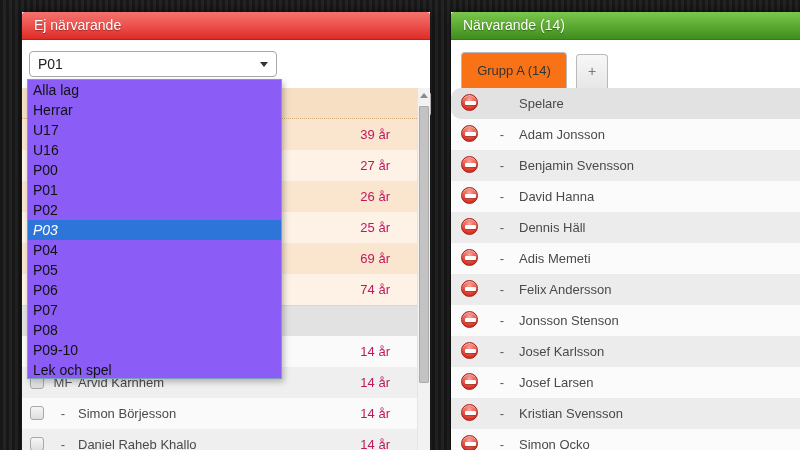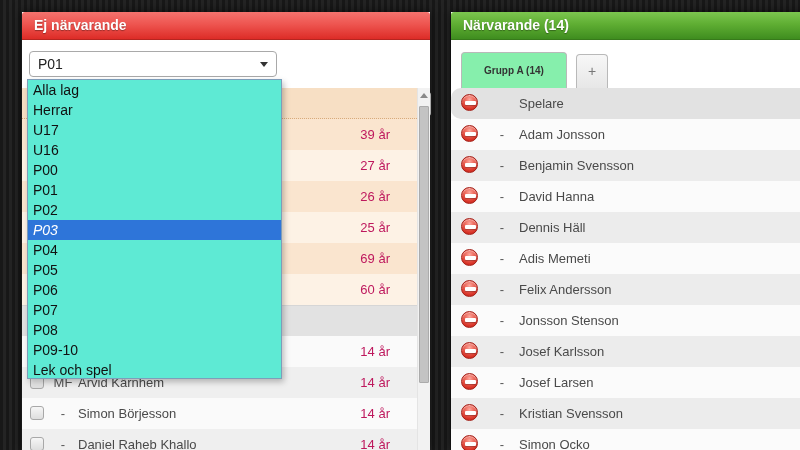--- a/index.html
+++ b/index.html
@@ -11,21 +11,21 @@
   }
   .panel {
     position:absolute; top:12px; height:438px; background:#fff;
     box-shadow:0 0 10px rgba(0,0,0,0.65);
   }
   .left-panel  { left:22px;  width:408px; }
   .right-panel { left:451px; width:392px; }
 
   .panel-header {
     position:absolute; top:0; left:0; right:0; height:28px;
-    color:#fff; font-weight:bold; font-size:14px; line-height:27px;
+    color:#fff; font-weight:normal; font-size:14px; line-height:27px;
     padding-left:12px; text-shadow:0 1px 1px rgba(0,0,0,0.35);
     border-radius:3px 3px 0 0;
   }
   .panel-header.red {
     background:linear-gradient(#f4736e 0%, #ee5550 45%, #dd2c27 100%);
     border-bottom:1px solid #b52520;
   }
   .panel-header.green {
     background:linear-gradient(#7cc64f 0%, #5fae33 45%, #3f8d1f 100%);
     border-bottom:1px solid #377a1b;
@@ -44,21 +44,21 @@
   }
   .select-arrow {
     position:absolute; right:8px; top:10px; width:0; height:0;
     border-left:4px solid transparent; border-right:4px solid transparent;
     border-top:5px solid #333;
   }
 
   
   .dropdown-list {
     position:absolute; left:5px; top:67px; width:255px; height:300px;
-    background:#5eead4; border:1px solid #7e9db9; z-index:20;
+    background:#8b5cf6; border:1px solid #7e9db9; z-index:20;
     box-shadow:2px 3px 6px rgba(0,0,0,0.25);
   }
   .dd-item {
     height:20px; line-height:20px; font-size:14px; color:#111;
     padding-left:5px; white-space:nowrap; cursor:default;
   }
   .dd-item.hl { background:#2e75d9; color:#fff;font-style:italic; }
 
   
   .row { position:absolute; left:0; width:395px; height:31px; }
@@ -103,22 +103,22 @@
     position:absolute; top:18px; left:1px; width:10px; height:277px;
     background:#c3c3c3; border:1px solid #ababab; border-radius:1px;
   }
 
   
   .tab {
     position:absolute; border:1px solid #b9b9b9; border-bottom:none;
     border-radius:4px 4px 0 0; text-align:center; cursor:pointer;
   }
   .tab-active {
-    left:10px; top:40px; width:106px; height:36px; background:#86efac;
-    font-weight:bold; font-size:10px; color:#333; line-height:36px;
+    left:10px; top:40px; width:106px; height:36px; background:#f97316;
+    font-weight:normal; font-size:13px; color:#333; line-height:36px;
   }
   .tab-add {
     left:125px; top:42px; width:32px; height:34px;
     background:linear-gradient(#f7f7f7,#e7e7e7);
     font-size:14px; color:#777; line-height:32px;
   }
 
   
   .prow { position:absolute; left:0; width:360px; height:31px; }
   .prow-header { top:76px; background:#e2e2e2;border-radius:10px; }
@@ -174,21 +174,21 @@
     <div class="row" style="top:169px">
         <span class="age">26 år</span>
       </div>
     <div class="row" style="top:200px">
         <span class="age">25 år</span>
       </div>
     <div class="row" style="top:231px">
         <span class="age">69 år</span>
       </div>
     <div class="row" style="top:262px">
-        <span class="age">60 år</span>
+        <span class="age">74 år</span>
       </div>
   </div>
 
   <div class="row section-row"></div>
 
   <div class="player-rows">
     <div class="row" style="top:324px">
       <span class="checkbox"></span>
       <span class="pos"></span>
       <span class="pname"></span>

